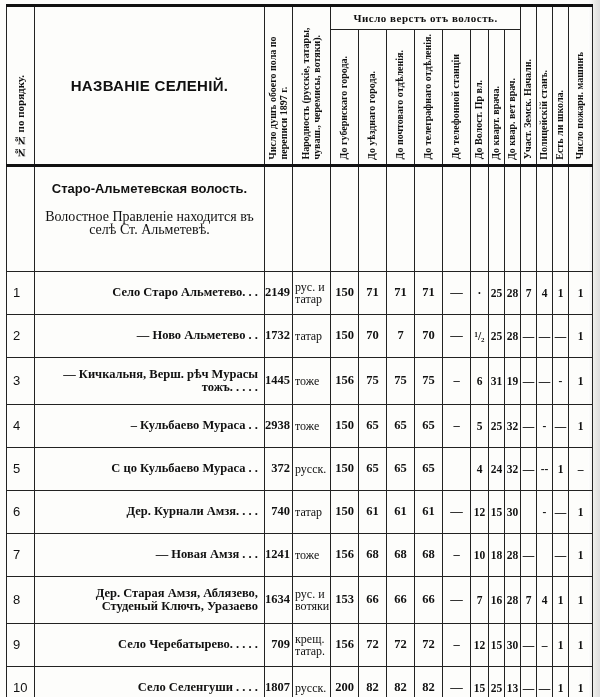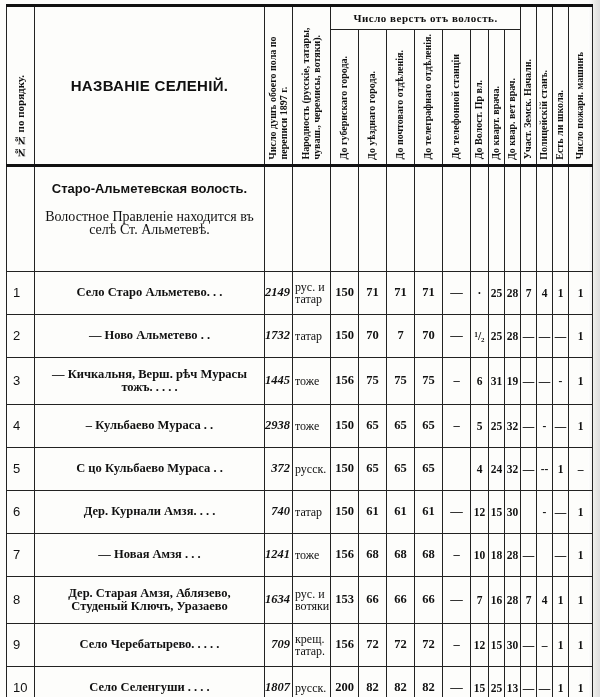--- a/index.html
+++ b/index.html
@@ -9,22 +9,22 @@
   table.t{position:absolute;left:6px;top:4px;border-collapse:collapse;table-layout:fixed;width:586px;}
   table.t td,table.t th{border:1px solid #222;padding:0;overflow:hidden;}
   .thick-top{border-top:3px solid #111 !important;}
   .vh{height:148px;vertical-align:bottom;}
   .vtext{writing-mode:vertical-rl;transform:rotate(180deg);font-size:10px;line-height:10.5px;white-space:pre-line;text-align:left;margin:0 auto;padding:4px 0;font-family:"Liberation Serif",serif;}
   .numhead{font-weight:bold;font-size:11px;}
   .namehead{font-family:Liberation Sans, sans-serif;font-weight:bold;font-size:15px;text-align:center;vertical-align:middle;letter-spacing:0.3px;}
   .group{font-size:11px;text-align:center;height:22px;vertical-align:middle;letter-spacing:0.5px;}
   .cell{font-size:12.5px;font-weight:bold;text-align:center;vertical-align:middle;}
   .idx{font-family:"Liberation Sans",sans-serif;font-size:13px;font-weight:normal;text-align:left;padding-left:6px !important;vertical-align:middle;}
-  .name{font-size:12.5px;font-weight:bold;text-align:center;padding:0 6px !important;vertical-align:middle;line-height:13px;}
-  .pop{text-align:right;padding-right:2px !important;font-style:italic;}
+  .name{font-size:12.5px;font-weight:bold;text-align:right;padding:0 6px !important;vertical-align:middle;line-height:13px;}
+  .pop{text-align:right;padding-right:2px !important;}
   .nat{font-size:12px;text-align:left;padding-left:2px !important;line-height:12px;margin-left:14px;}
   .sm{font-size:11.5px;}
   .volost-title{font-family:"Liberation Sans",sans-serif;font-weight:bold;font-size:13px;text-align:center;margin-top:14px;}
   .volost-sub{font-size:14px;text-align:center;margin-top:14px;line-height:13px;}
   tr.r td{height:42px;}
   tr.r2 td{height:46px;}
 </style>
 </head>
 <body>
 

